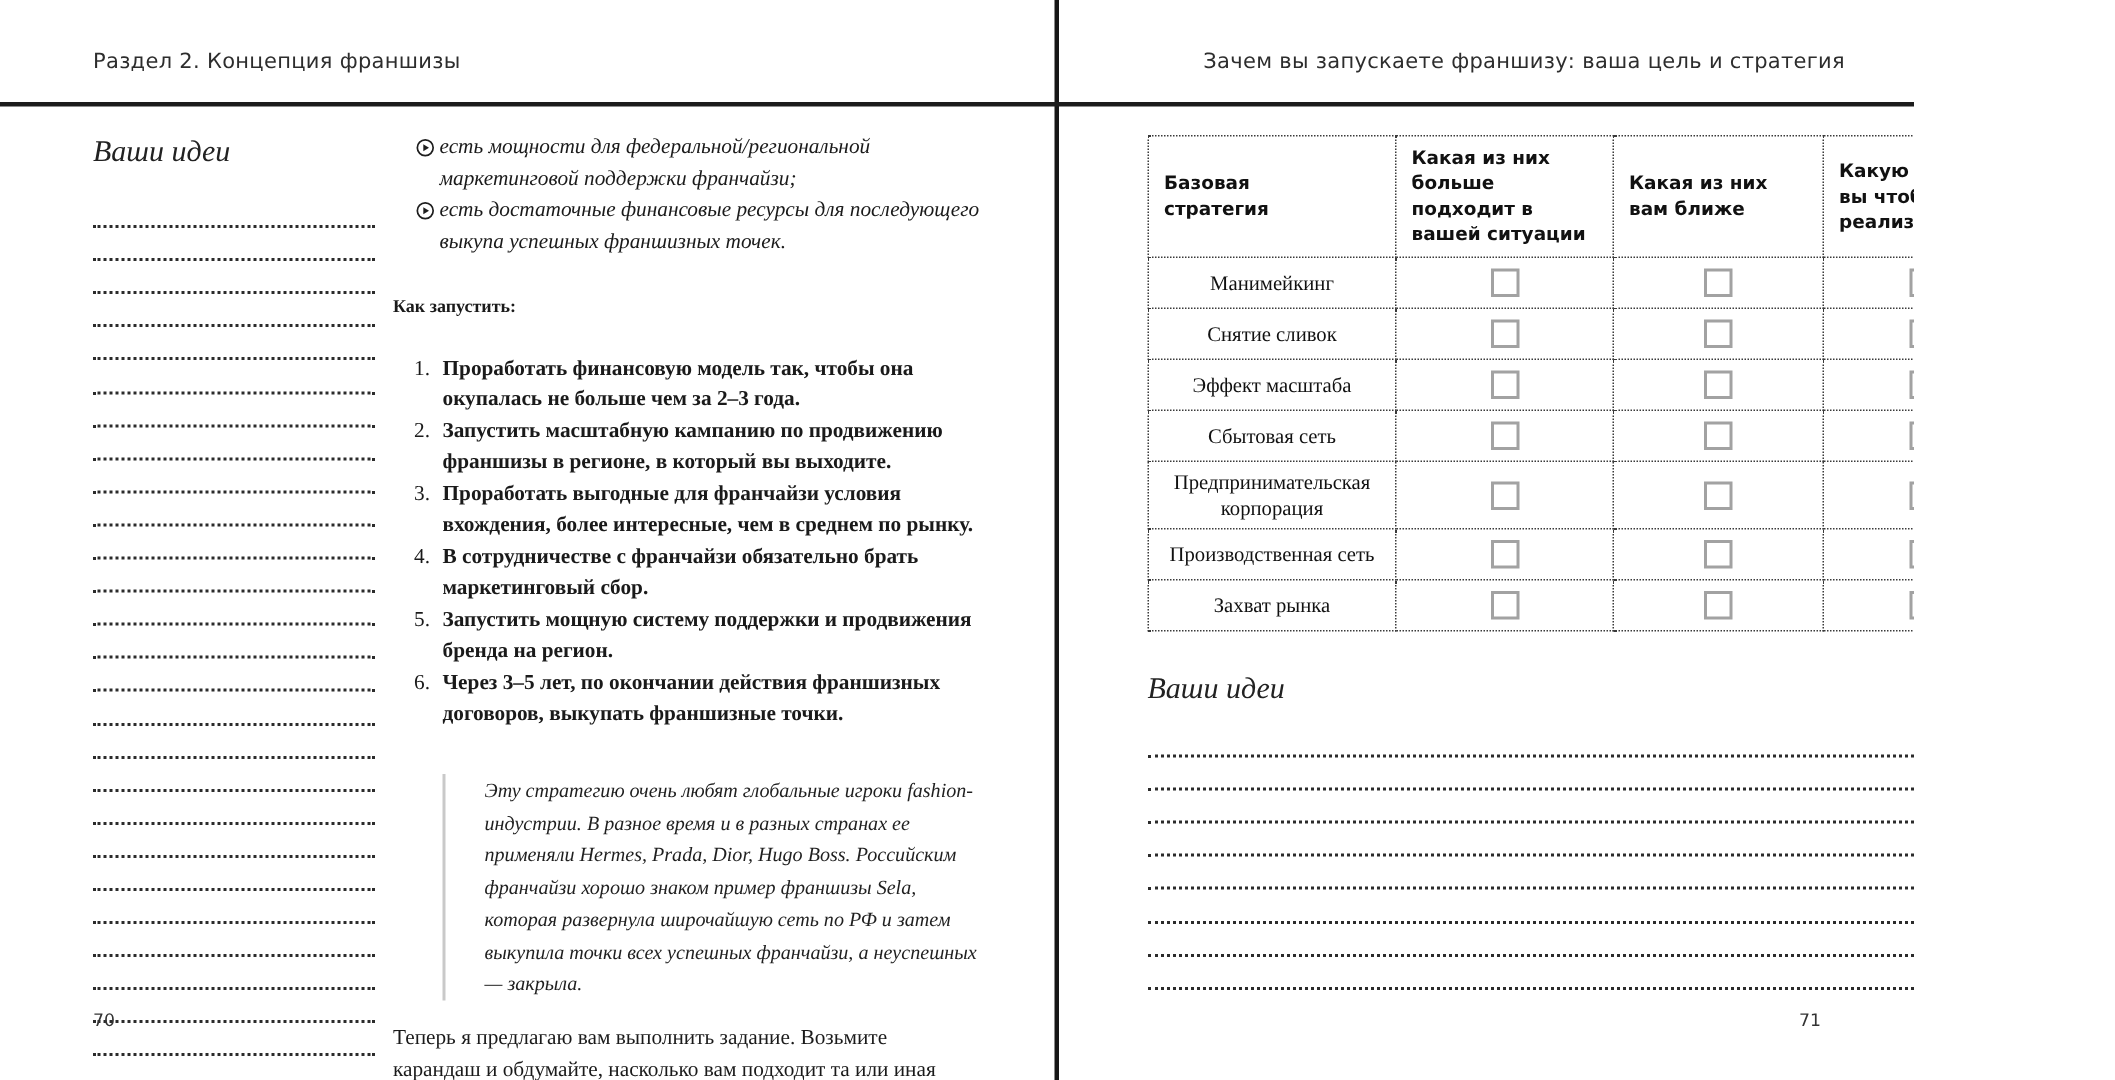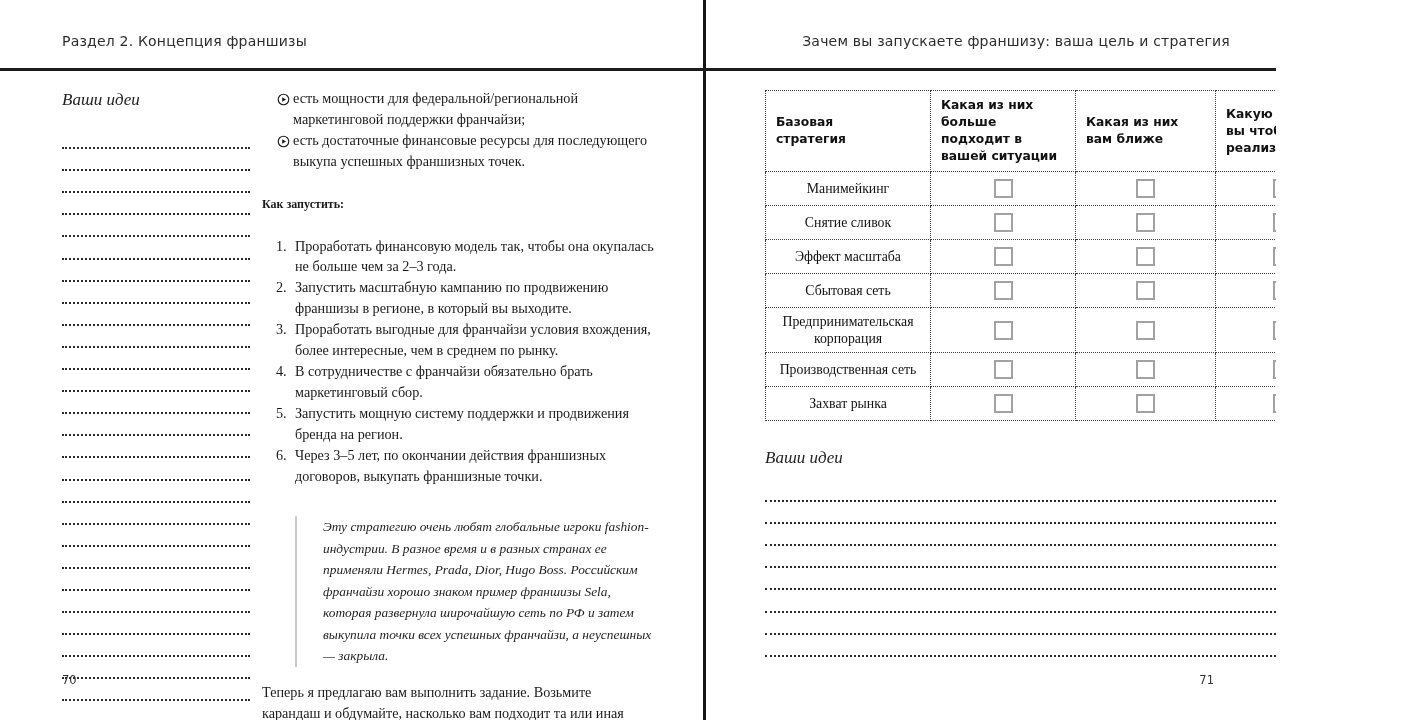--- a/index.html
+++ b/index.html
@@ -6,35 +6,35 @@
   .spread{position:relative;width:1276px;height:720px;background:#ffffff;overflow:hidden;
           font-family:"Liberation Serif", serif;color:#1a1a1a;}
   .divider{position:absolute;left:703px;top:0;width:3px;height:720px;background:#161616;}
   .header-rule{position:absolute;left:0;top:68px;width:1410px;height:2.5px;background:#1c1c1c;}
 
   .page-header{position:absolute;top:33px;font-family:"DejaVu Sans", sans-serif;
                font-size:14px;letter-spacing:.2px;color:#2d2d2d;}
   .ph-left{left:62px;}
   .ph-right{right:46px;text-align:right;}
 
-  .ideas-label{font-style:italic;font-size:17px;color:#222;}
+  .ideas-label{font-style:italic;font-size:20px;color:#222;}
   .left-ideas{position:absolute;left:62px;top:90px;width:188px;}
   .left-ideas .lines{margin-top:17px;}
   .dotline{height:20.1px;border-bottom:2px dotted #2b2b2b;}
 
   .content-col{position:absolute;left:262px;top:88px;width:392px;font-size:14.2px;line-height:20.9px;}
   .bullets{margin:0;padding:0;list-style:none;}
   .bullets li{display:flex;}
   .bullets .ic{width:16px;margin-left:15px;flex:0 0 16px;padding-top:3px;}
-  .bullets .txt{flex:1;}
+  .bullets .txt{flex:1;font-style:italic;}
   .launch-heading{font-size:12px;font-weight:bold;margin:22px 0 0 0;}
   .steps{margin:21px 0 0 0;padding:0;list-style:none;}
   .steps li{display:flex;}
   .steps .num{width:19px;margin-left:14px;flex:0 0 19px;}
-  .steps .txt{flex:1;}
+  .steps .txt{flex:1;font-weight:bold;}
   .quote{margin:30px 0 0 33px;width:338px;border-left:2px solid #c9c9c9;padding-left:26px;
          font-style:italic;font-size:13.4px;line-height:21.5px;color:#1f1f1f;}
   .closing{margin-top:15px;width:385px;}
 
   .page-num{position:absolute;bottom:33px;font-family:"DejaVu Sans", sans-serif;font-size:11.5px;color:#333;}
   .pn-left{left:62px;text-align:right;}
   .pn-right{right:62px;}
 
   
   .strategy-table{position:absolute;left:765px;top:90px;width:583px;border-collapse:collapse;table-layout:fixed;}

